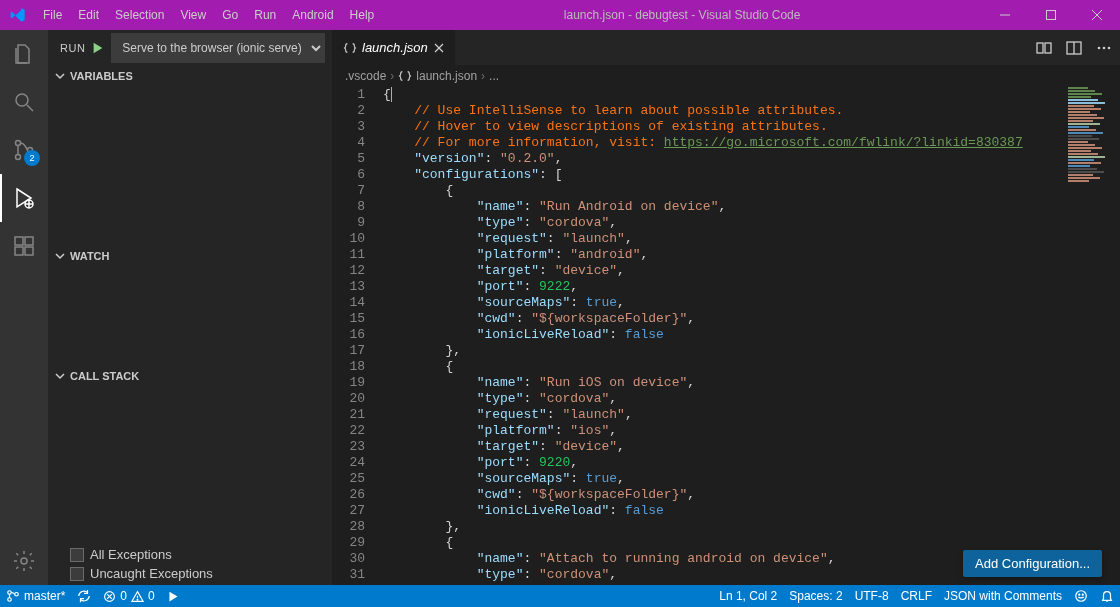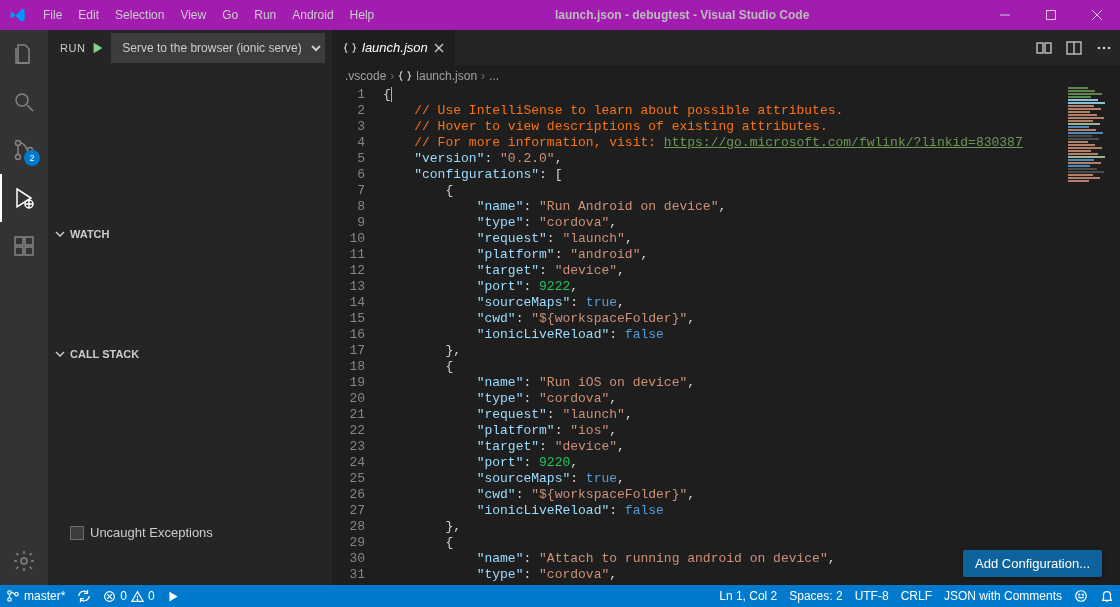--- a/index.html
+++ b/index.html
@@ -25,21 +25,21 @@
   user-select: none;
 }
 .title-bar .vscode-icon {
   width: 35px;
   display: flex;
   justify-content: center;
   color: #0e639c;
 }
 .menu-bar { display: flex; }
 .menu-item { padding: 0 8px; line-height: 30px; cursor: default; }
-.title-text { flex: 1; text-align: center; color: #bbbbbb; font-weight: bold; }
+.title-text { flex: 1; text-align: center; color: #bbbbbb; }
 .window-controls { display: flex; }
 .window-btn { width: 46px; height: 30px; display: flex; align-items: center; justify-content: center; }
 
 
 .main-layout { flex: 1; display: flex; min-height: 0; }
 
 
 .activity-bar {
   width: 48px;
   background: #333333;
@@ -336,39 +336,51 @@
             <path d="M12 2v3M12 19v3M4.2 4.2l2.1 2.1M17.7 17.7l2.1 2.1M2 12h3M19 12h3M4.2 19.8l2.1-2.1M17.7 6.3l2.1-2.1"></path>
           </svg>
       </span>
       <span class="icon-btn">
         <svg width="16" height="16" viewBox="0 0 16 16" fill="none" stroke="currentColor" stroke-width="1.2">
             <rect x="1" y="2" width="14" height="12"></rect>
             <rect x="1" y="2" width="14" height="3" fill="currentColor" opacity="0.4"></rect>
           </svg>
       </span>
     </div>
+    <div class="sidebar-section-header">
+      <span class="chev">
+        <svg width="16" height="16" viewBox="0 0 16 16">
+            <path d="M4 6l4 4 4-4" fill="none" stroke="currentColor" stroke-width="1.5"></path>
+          </svg>
+      </span>
+      <span>VARIABLES</span>
+    </div>
     <div class="section-spacer1"></div>
     <div class="sidebar-section-header">
       <span class="chev">
         <svg width="16" height="16" viewBox="0 0 16 16">
             <path d="M4 6l4 4 4-4" fill="none" stroke="currentColor" stroke-width="1.5"></path>
           </svg>
       </span>
       <span>WATCH</span>
     </div>
     <div class="section-spacer2"></div>
     <div class="sidebar-section-header">
       <span class="chev">
         <svg width="16" height="16" viewBox="0 0 16 16">
             <path d="M4 6l4 4 4-4" fill="none" stroke="currentColor" stroke-width="1.5"></path>
           </svg>
       </span>
       <span>CALL STACK</span>
     </div>
     <div class="section-spacer3"></div>
+    <div class="breakpoint-item">
+      <span class="chk"></span>
+      <span>All Exceptions</span>
+    </div>
     <div class="breakpoint-item">
       <span class="chk"></span>
       <span>Uncaught Exceptions</span>
     </div>
   </div>
 
   <div class="editor-area">
     <div class="tab-bar">
       <div class="tab">
         <span class="file-icon">

